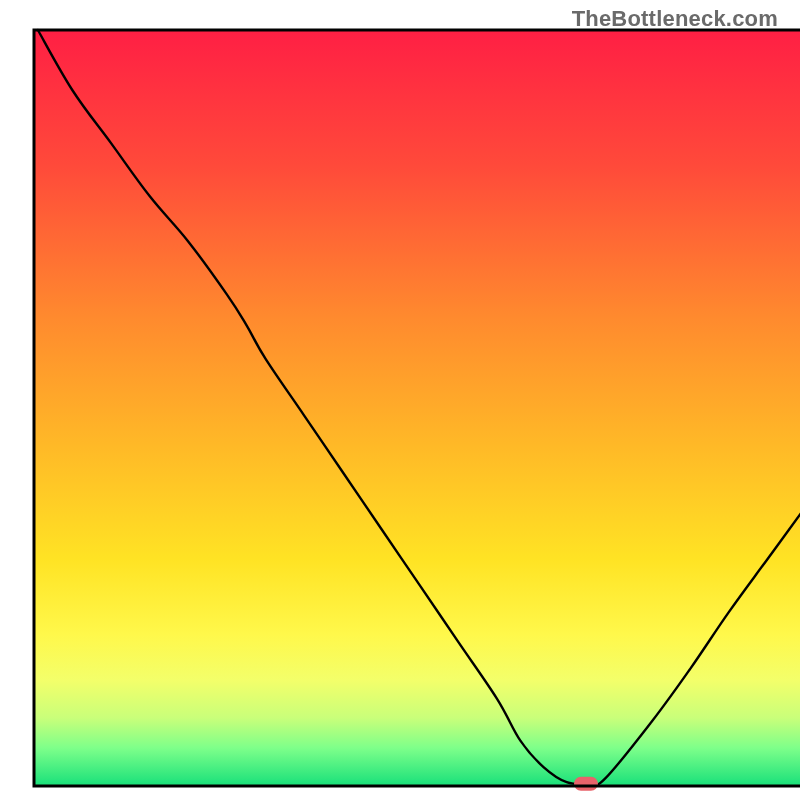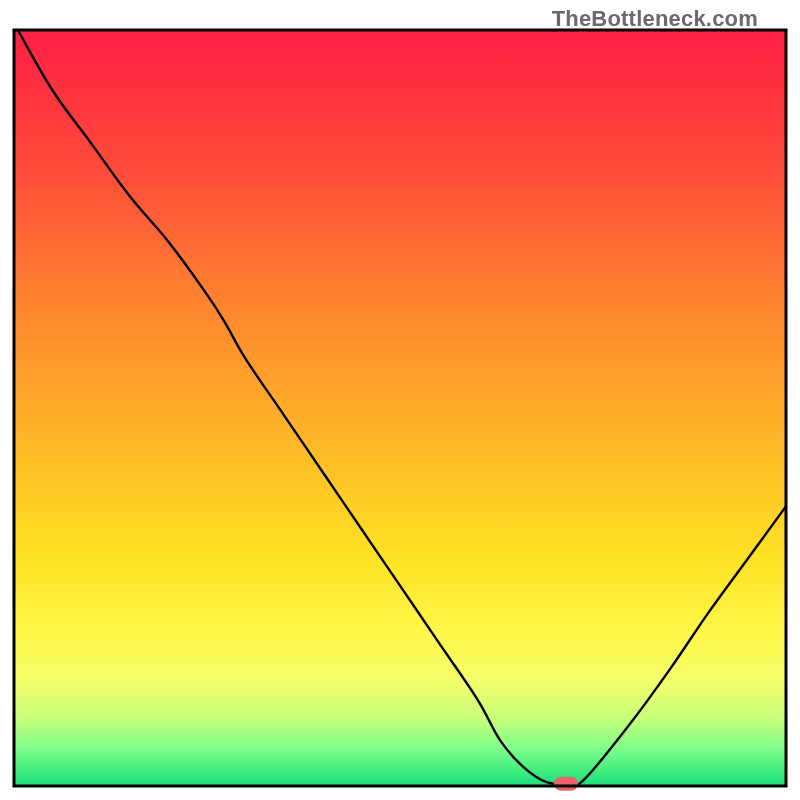--- a/index.html
+++ b/index.html
@@ -5,20 +5,21 @@
   body {
     margin: 0;
     padding: 0;
     background: #fff;
     font-family: Arial, Helvetica, sans-serif;
   }
   .chart-wrap {
     position: relative;
     width: 772px;
     height: 800px;
+    margin-left: 20px;
   }
   .watermark {
     position: absolute;
     top: 6px;
     right: 14px;
     font-size: 22px;
     font-weight: 600;
     color: #6a6a6a;
     letter-spacing: 0.2px;
   }

